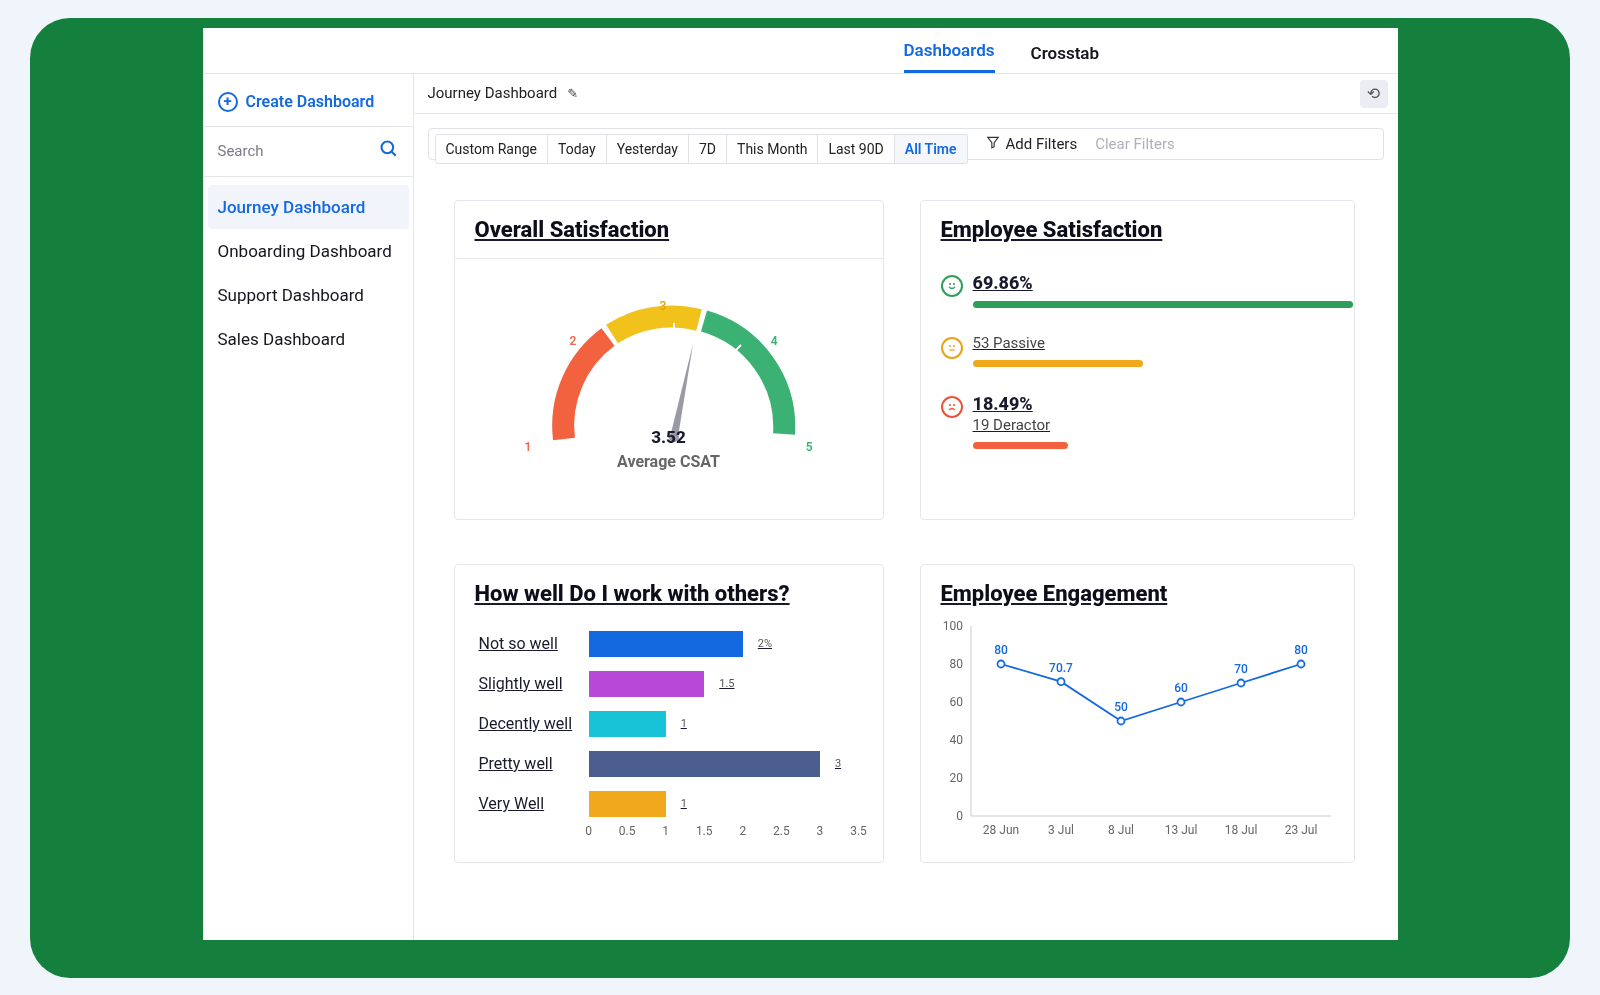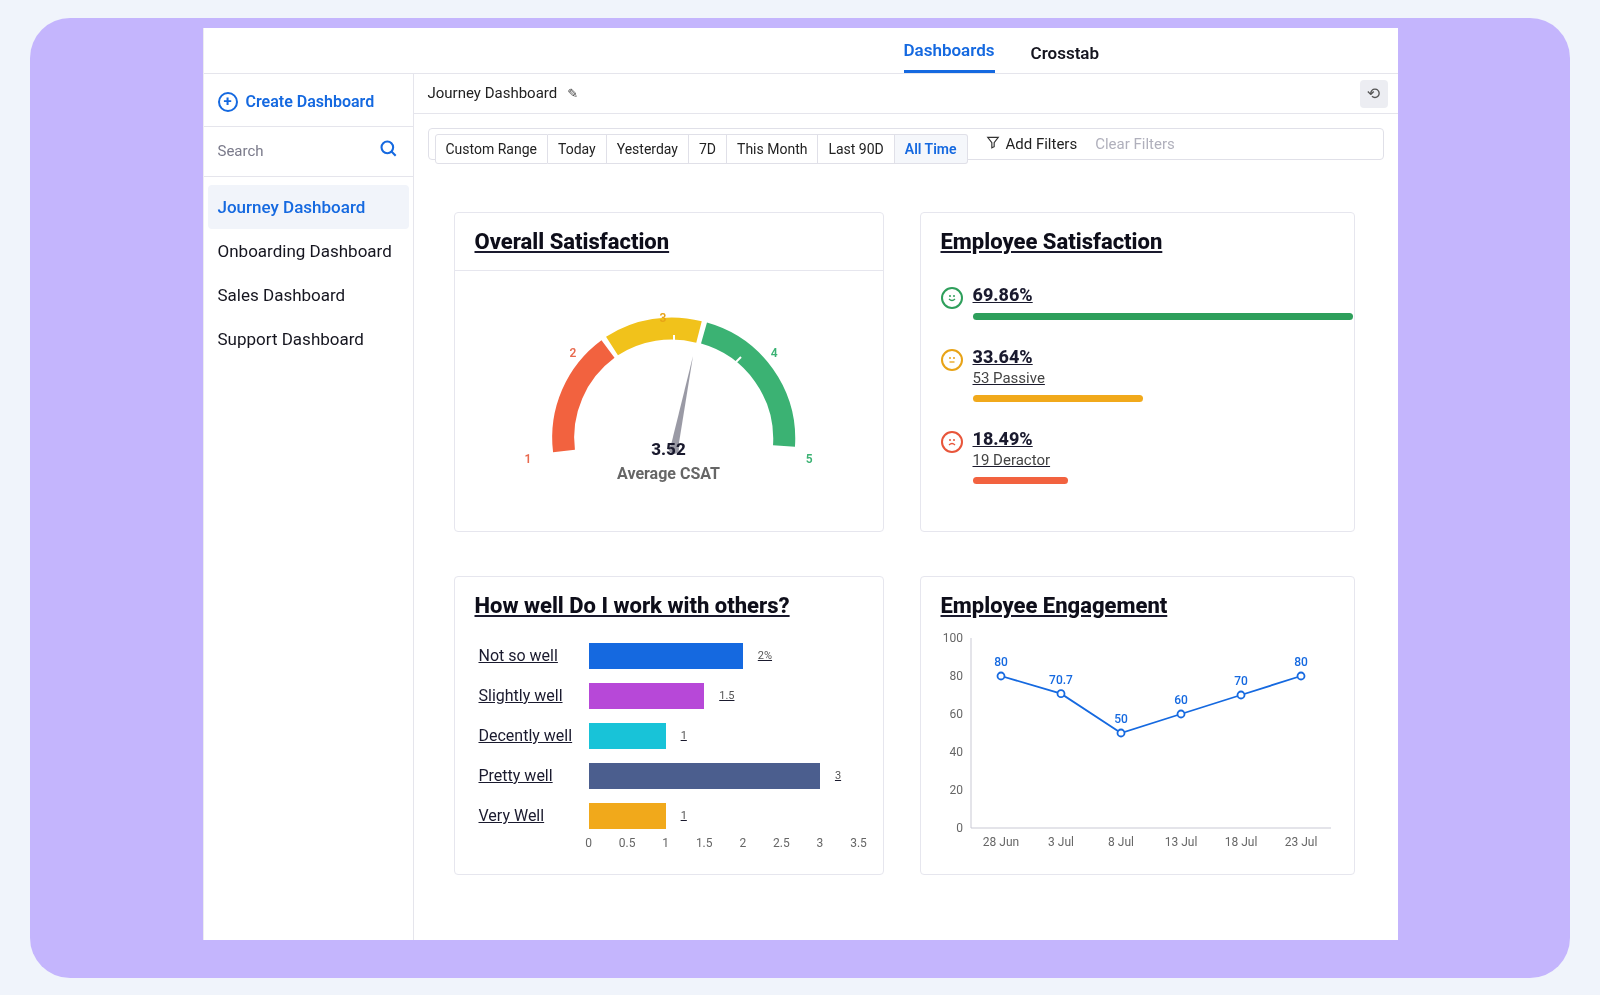--- a/index.html
+++ b/index.html
@@ -8,21 +8,21 @@
     font-family: -apple-system, BlinkMacSystemFont, "Segoe UI", Roboto, Helvetica, Arial, sans-serif;
     background: #F0F4FB;
     width: 1600px;
     height: 995px;
     overflow: hidden;
     display: flex;
     align-items: center;
     justify-content: center;
   }
   .outer-frame {
-    background: #c4b5fd;
+    background: #15803d;
     border-radius: 40px;
     padding: 10px 10px;
     width: 1540px;
     height: 960px;
     overflow: hidden;
     position: relative;
   }
   .app {
     background: #fff;
     width: 1195px;
@@ -123,21 +123,21 @@
   }
   .title-bar .title { font-size:15px; color:#222; }
   .pencil { font-size:13px; color:#444; cursor:pointer; }
   .refresh-btn {
     position:absolute; right:10px; top:6px;
     width:28px;height:28px;border-radius:4px;background:#ecedf2;
     display:flex;align-items:center;justify-content:center;color:#555;cursor:pointer;font-size:16px;
   }
   
   .filter-bar {
-    margin: 14px 14px 12px 14px;
+    margin: 14px 14px 0 14px;
     border:1px solid #e0e0e8;
     border-radius:4px;
     display:flex;align-items:center;
     height:32px;
     background:#fff;
     text-align:center;
   }
   .range-group { display:flex; height:100%; padding-left:6px;}
   .range-chip {
     border:1px solid #e0e0e8;
@@ -239,22 +239,22 @@
         <span class="sicon">
           <svg width="20" height="20" viewBox="0 0 24 24" fill="none" stroke="#1569E0" stroke-width="2.5">
                 <circle cx="10" cy="10" r="7"></circle>
                 <line x1="20" y1="20" x2="15" y2="15"></line>
               </svg>
         </span>
       </div>
       <div class="dash-list" id="dash-list">
             <div class="dash-item active">Journey Dashboard</div>
             <div class="dash-item">Onboarding Dashboard</div>
+            <div class="dash-item">Support Dashboard</div>
             <div class="dash-item">Sales Dashboard</div>
-            <div class="dash-item">Support Dashboard</div>
           </div>
     </div>
 
     <div class="main">
       <div class="title-bar">
         <span class="title">Journey Dashboard</span>
         <span class="pencil">✎</span>
         <span class="refresh-btn">⟲</span>
       </div>
 
@@ -330,21 +330,20 @@
                 </div>
                 <div class="es-row">
     <div class="es-icon orange">
       <svg width="12" height="12" viewBox="0 0 12 12">
         <circle cx="4" cy="4" r="1" fill="currentColor"></circle>
                       <circle cx="8" cy="4" r="1" fill="currentColor"></circle>
         <line x1="3.5" y1="8" x2="8.5" y2="8" stroke="currentColor" stroke-width="1.3"></line>
       </svg>
     </div>
     <div class="es-meta">
-      <div class="es-pct">33.64%</div>
       <div class="es-sub">53 Passive</div>
       <div class="es-bar orange"></div>
     </div>
                 </div>
                 <div class="es-row">
     <div class="es-icon red">
       <svg width="12" height="12" viewBox="0 0 12 12">
         <circle cx="4" cy="4" r="1" fill="currentColor"></circle>
                       <circle cx="8" cy="4" r="1" fill="currentColor"></circle>
         <path d="M3 9 Q6 6 9 9" stroke="currentColor" fill="none" stroke-width="1.3"></path>

